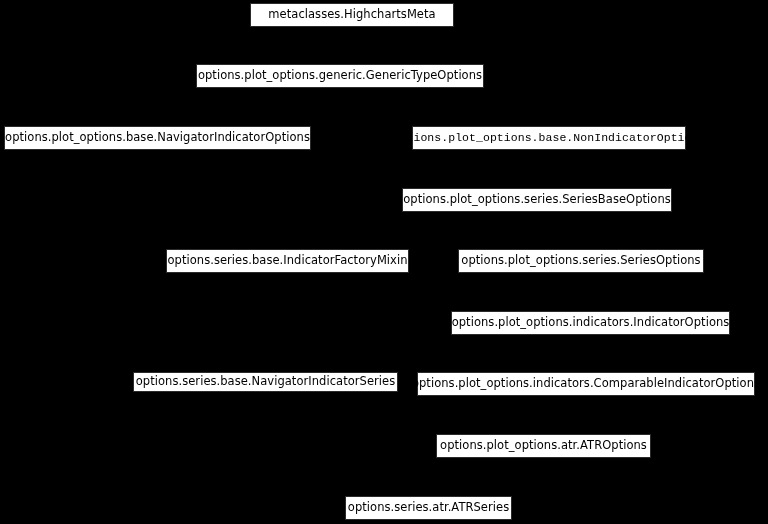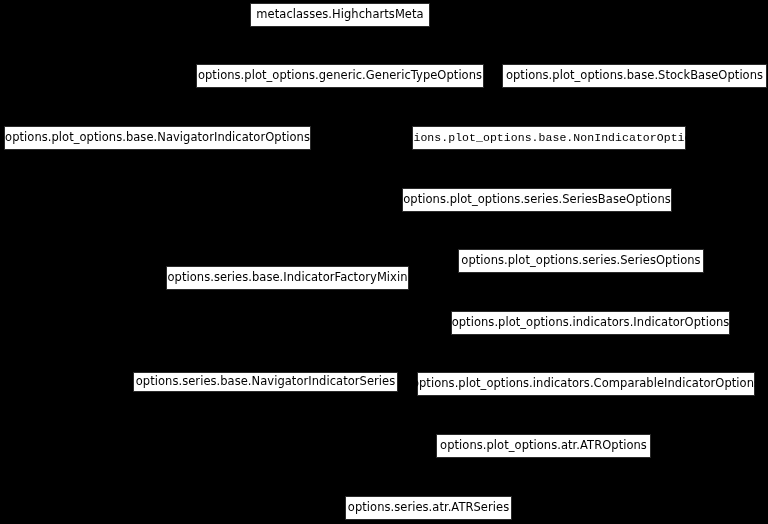--- a/index.html
+++ b/index.html
@@ -60,45 +60,42 @@
       <path d="M289,311 L289,273"></path>
       <path d="M590,311 L590,273"></path>
       <path d="M265,372 L265,335"></path>
       <path d="M586,372 L586,335"></path>
       <path d="M543,434 L543,396"></path>
       <path d="M428,496 L428,465 L265,465 L265,396"></path>
       <path d="M428,496 L428,465 L543,465 L543,458"></path>
     </g>
   </svg>
 
-  <div class="node" style="left:250px; top:3px; width:180px; height:24px;align-items:center;">
+  <div class="node" style="left:250px; top:3px; width:204px; height:24px;align-items:center;">
     <span class="node-label">metaclasses.HighchartsMeta</span>
   </div>
 
   <div class="node" style="left:196px; top:64px; width:288px; height:24px;">
     <span class="node-label">options.plot_options.generic.GenericTypeOptions</span>
   </div>
 
-  <div class="node" style="left:502px; top:64px; width:265px; height:24px;">
-    <span class="node-label">options.plot_options.base.StockBaseOptions</span>
-  </div>
 
   <div class="node" style="left:4px; top:126px; width:307px; height:24px;">
     <span class="node-label">options.plot_options.base.NavigatorIndicatorOptions</span>
   </div>
 
   <div class="node" style="left:412px; top:126px; width:274px; height:24px;font-family:Liberation Mono, monospace;">
     <span class="node-label">options.plot_options.base.NonIndicatorOptions</span>
   </div>
 
   <div class="node" style="left:402px; top:188px; width:270px; height:24px;">
     <span class="node-label">options.plot_options.series.SeriesBaseOptions</span>
   </div>
 
-  <div class="node" style="left:166px; top:249px; width:243px; height:24px;margin-top:17px;">
+  <div class="node" style="left:166px; top:249px; width:243px; height:24px;">
     <span class="node-label">options.series.base.IndicatorFactoryMixin</span>
   </div>
 
   <div class="node" style="left:432px; top:249px; width:246px; height:24px;margin-left:26px;">
     <span class="node-label">options.plot_options.series.SeriesOptions</span>
   </div>
 
 
   <div class="node" style="left:451px; top:311px; width:279px; height:24px;">
     <span class="node-label">options.plot_options.indicators.IndicatorOptions</span>

